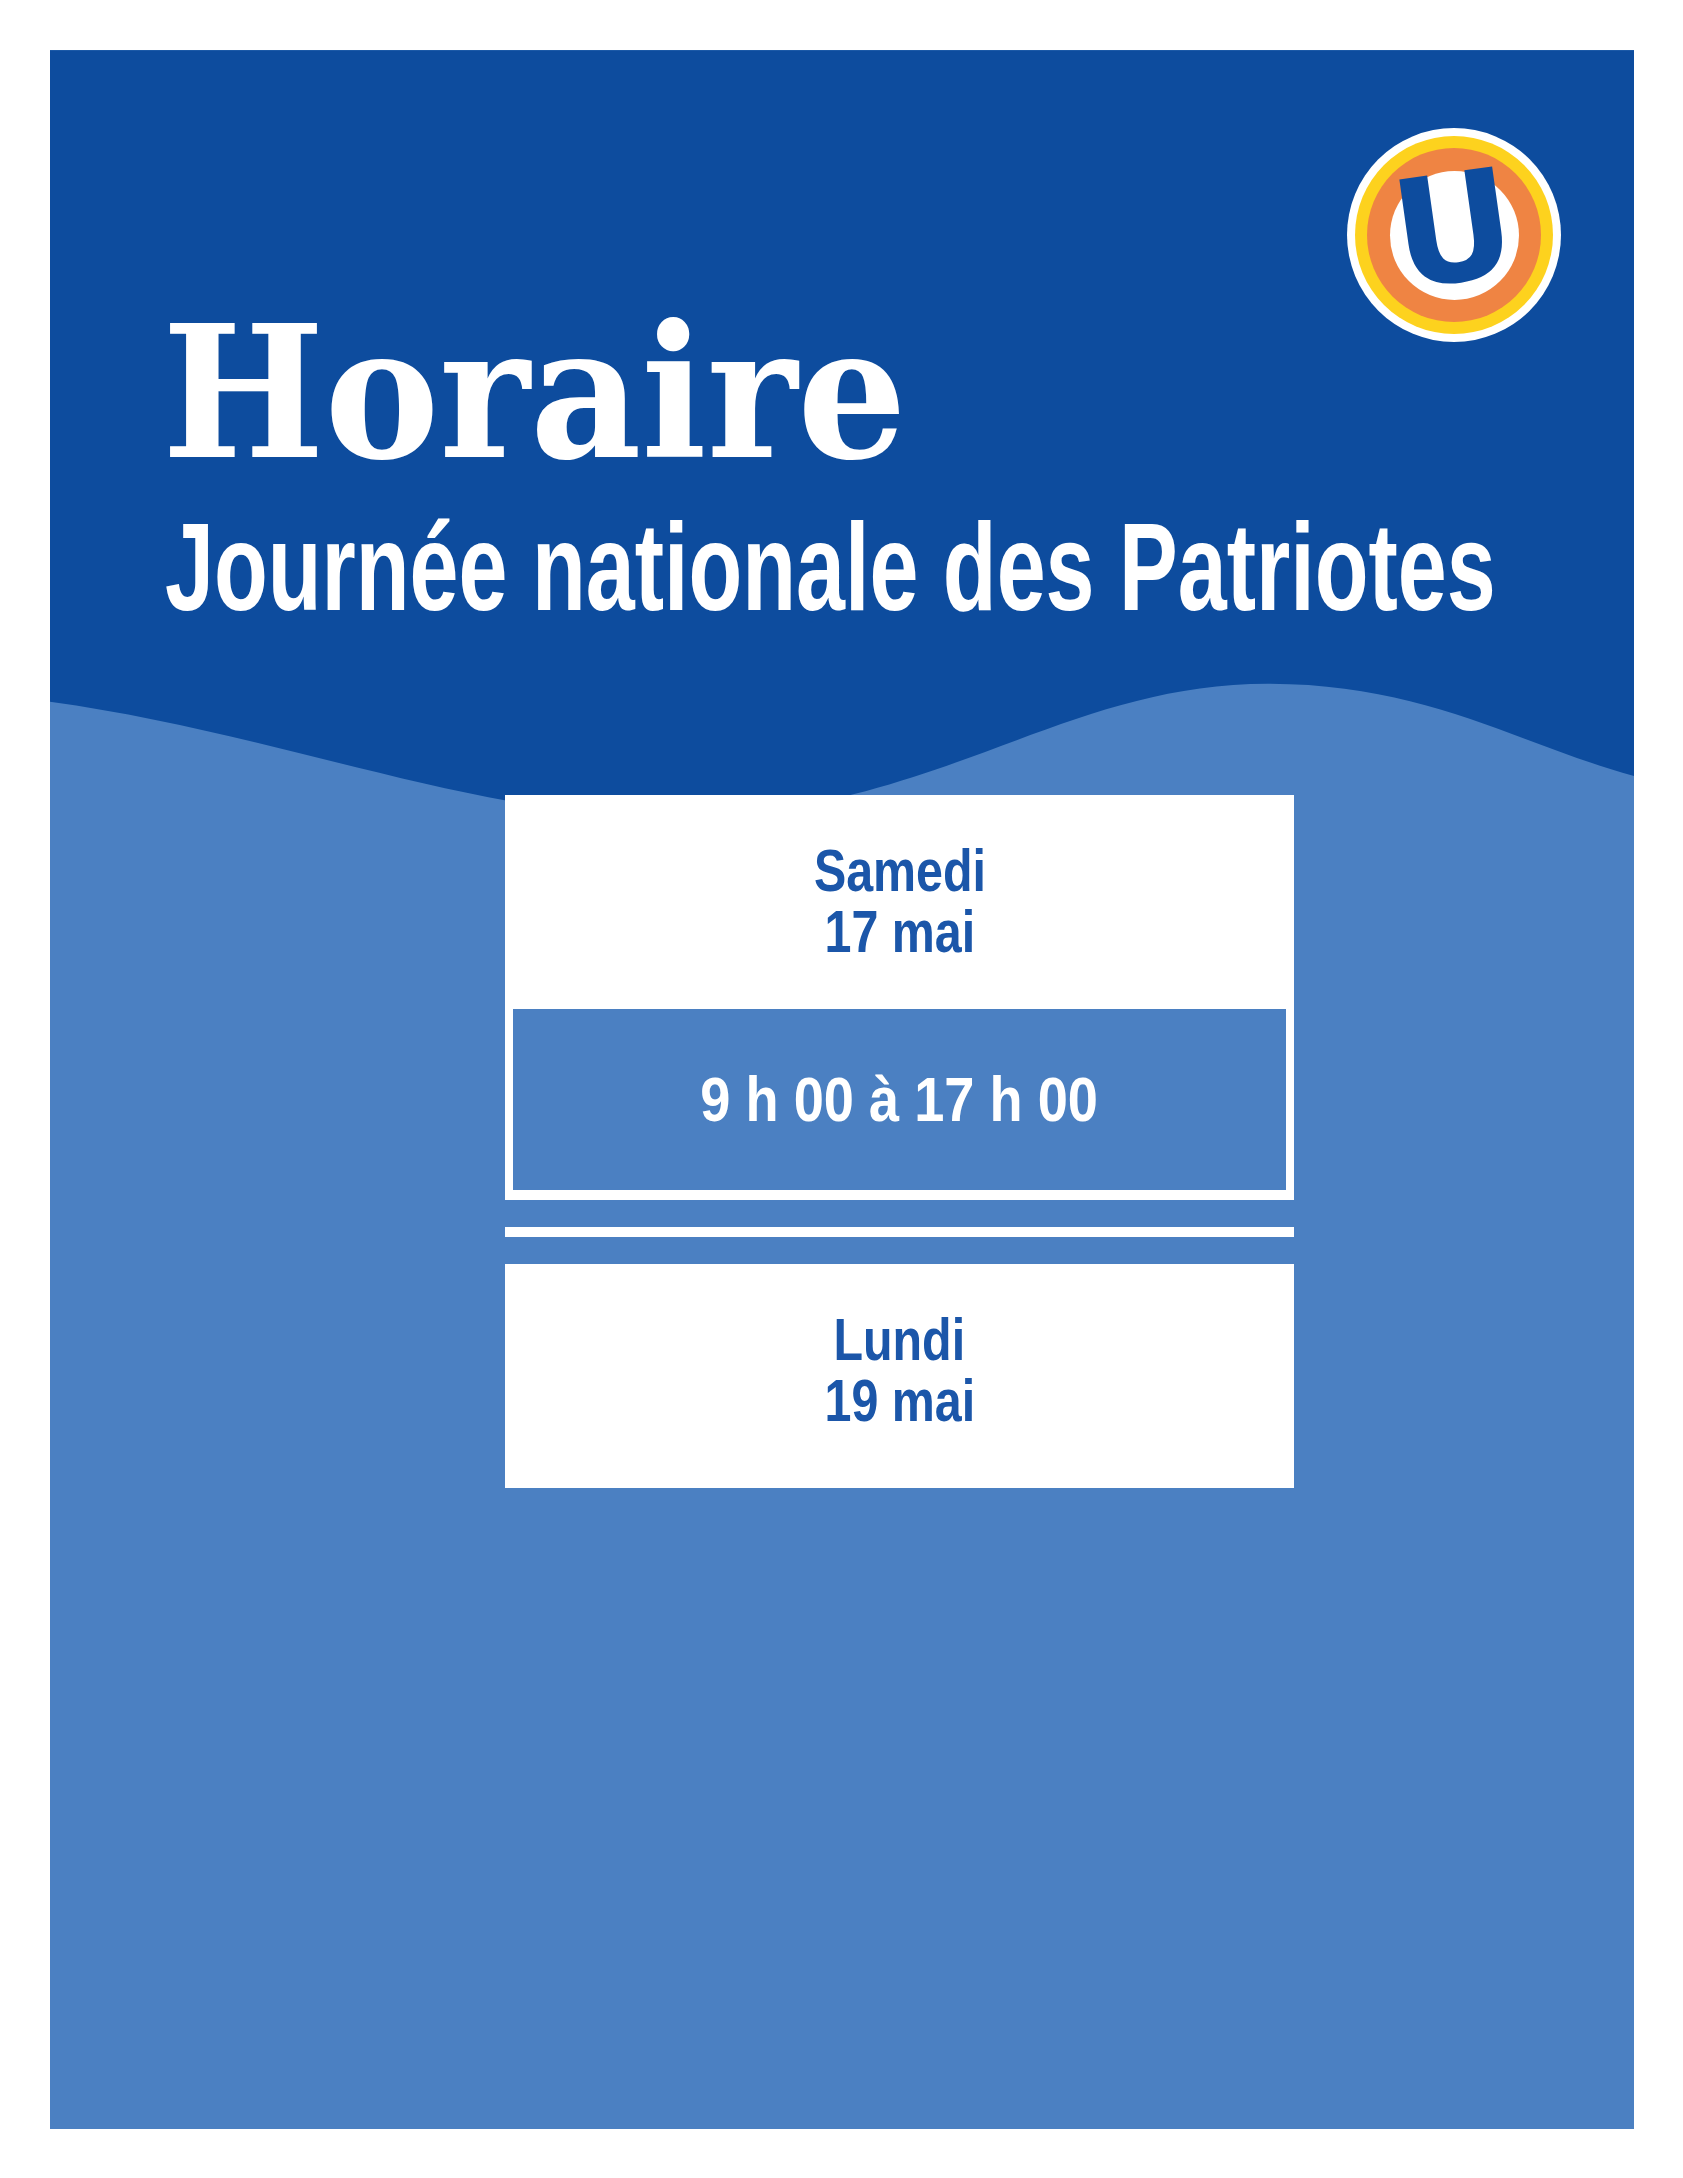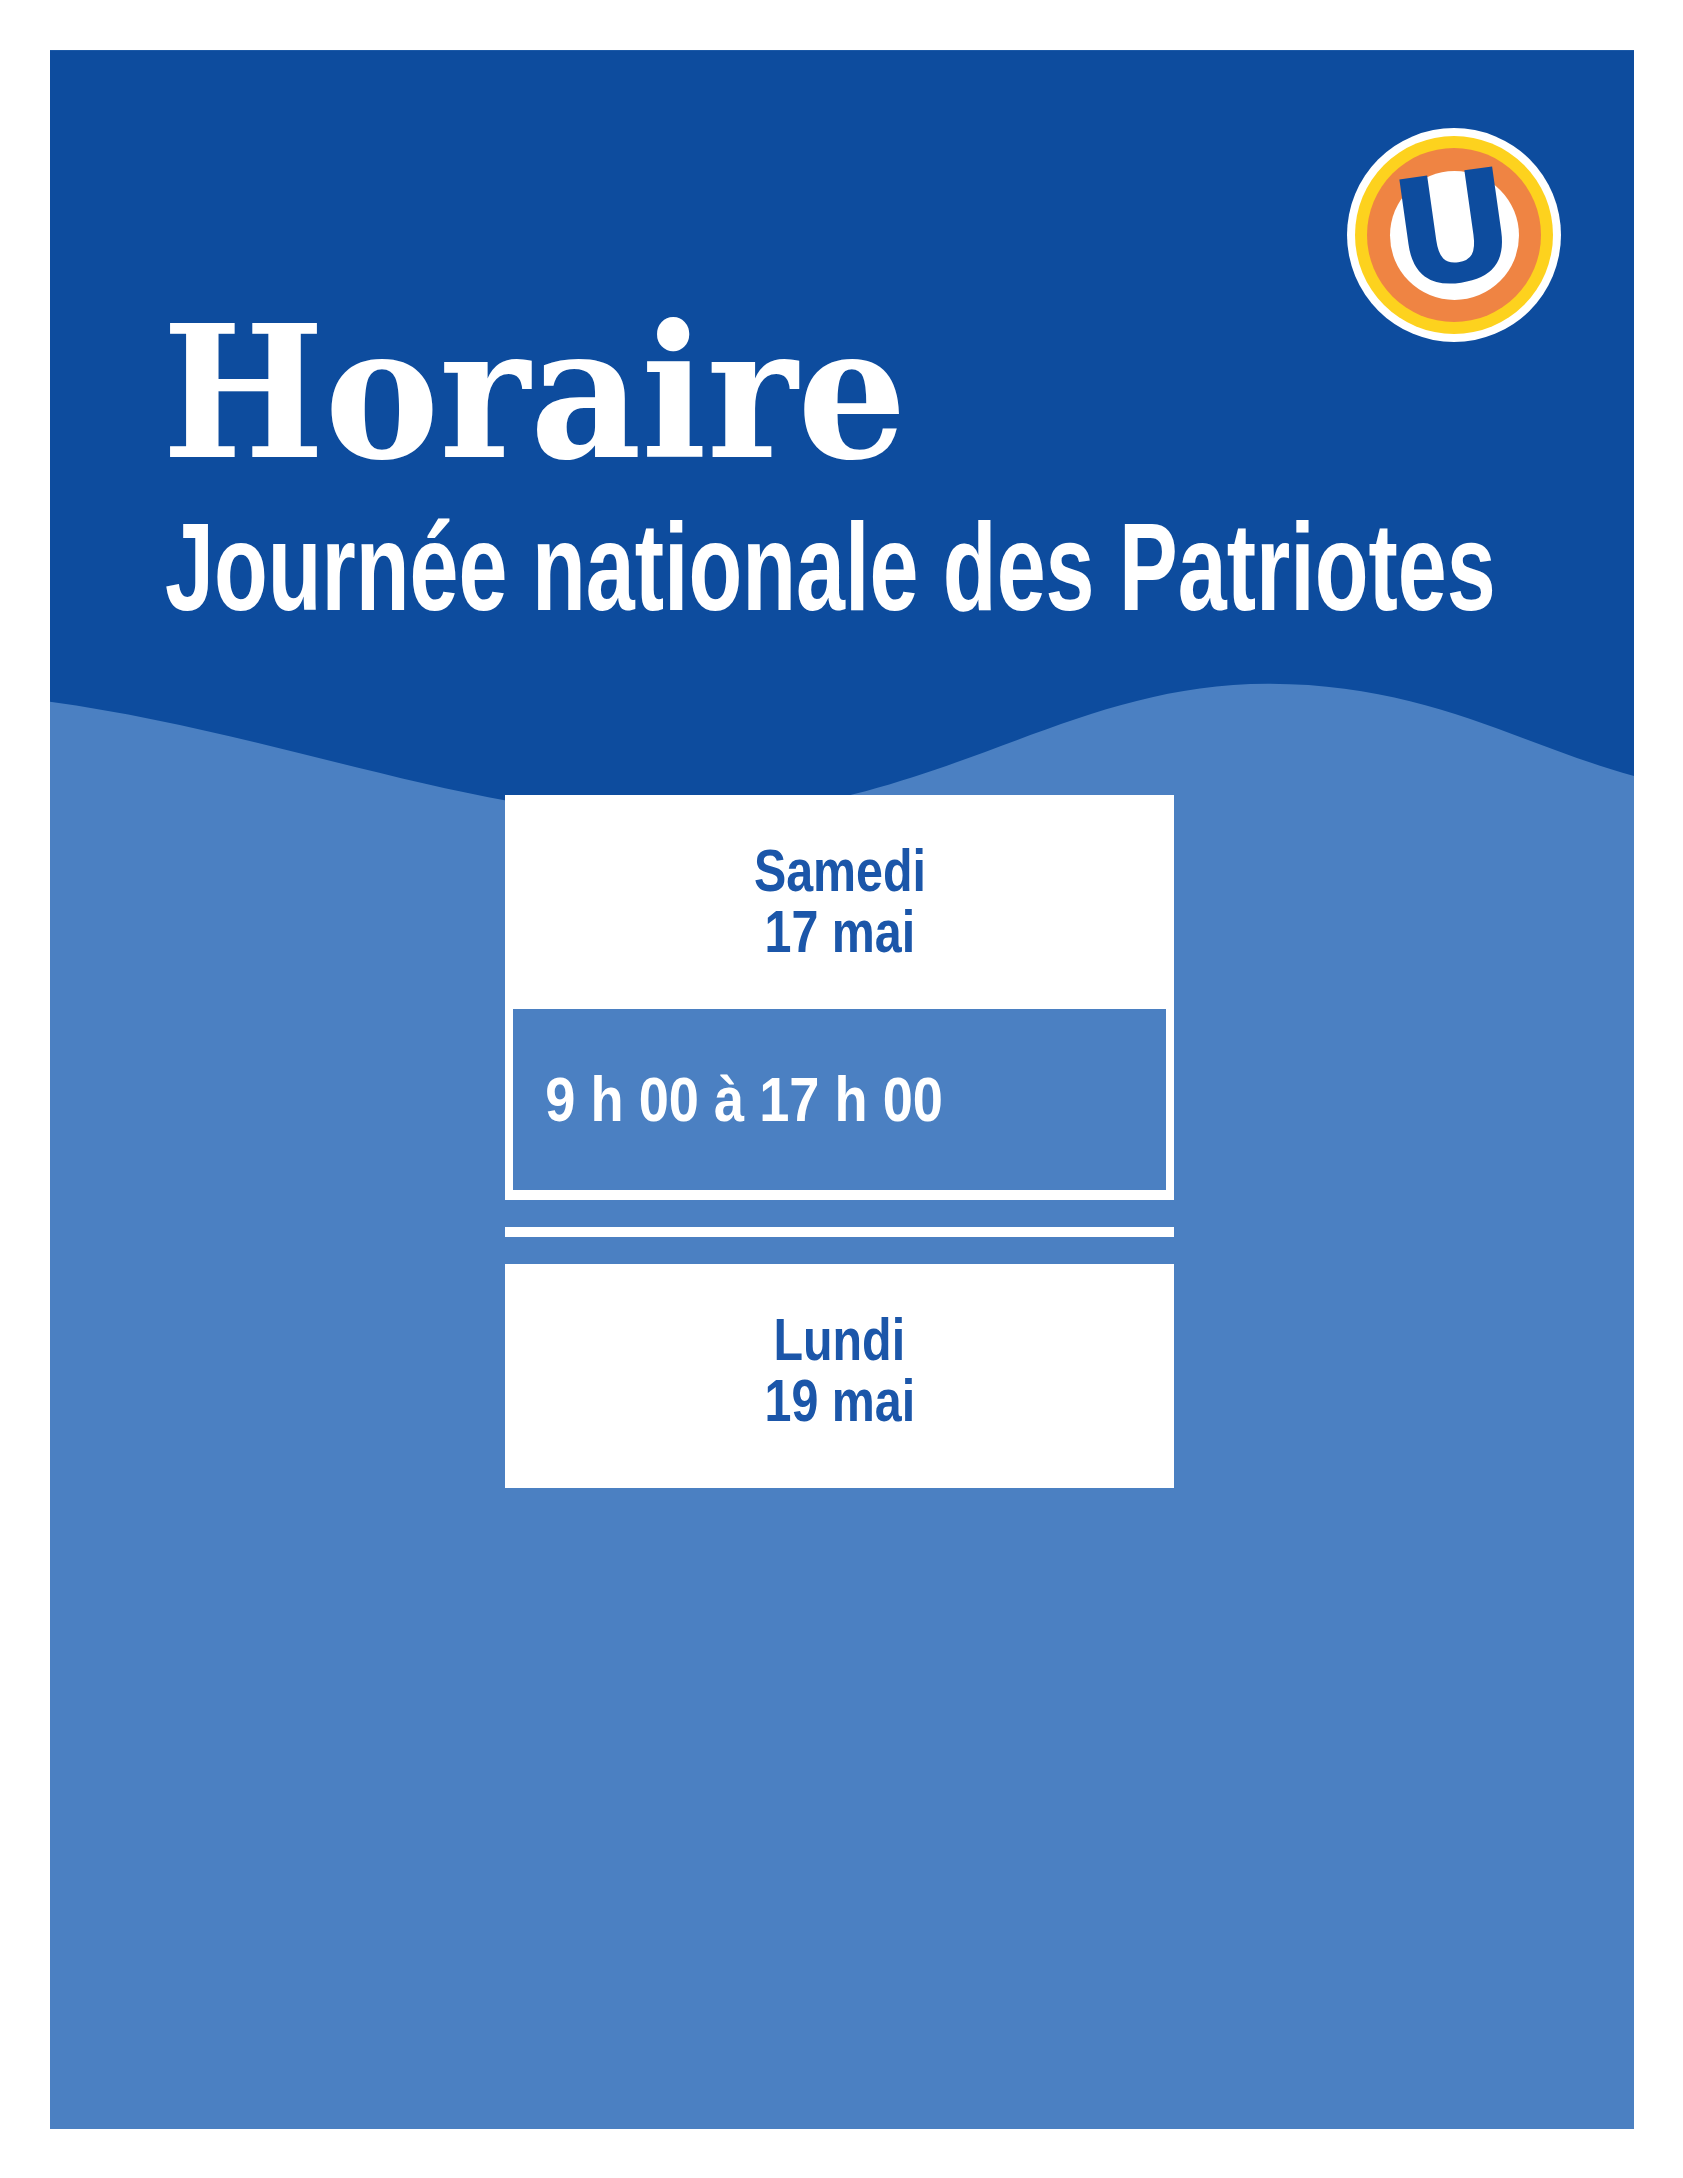--- a/index.html
+++ b/index.html
@@ -59,34 +59,34 @@
     transform:rotate(-8deg) translateY(-6px);
     display:inline-block;
   }
   .cards{
     position:absolute;left:455px;top:745px;width:669px;
     display:flex;flex-direction:column;gap:27px;
   }
   .card{
     background:#ffffff;
     padding:0 8px 10px 8px;
-    box-sizing:border-box;width:669px;
+    box-sizing:border-box;width:789px;
   }
   .card-day{
     height:214px;
     display:flex;flex-direction:column;
     align-items:center;justify-content:center;
     color:#1b56a9;font-weight:bold;
     font-size:59px;line-height:61px;
     text-align:center;
   }
   .card-day .cond{display:inline-block;transform:scaleX(0.82);transform-origin:center;white-space:nowrap;}
   .card-time{
     height:181px;background:#4b80c2;
-    display:flex;align-items:center;
+    display:flex;align-items:center;justify-content:center;
     color:#ffffff;font-weight:bold;font-size:63px;line-height:1;
   }
   .card-time .cond{display:inline-block;transform:scaleX(0.86);transform-origin:center;white-space:nowrap;}
 </style>
 </head>
 <body>
 
 <div class="panel">
 
   <svg class="wave-svg" width="1584" height="842" viewBox="0 0 1600 850">

